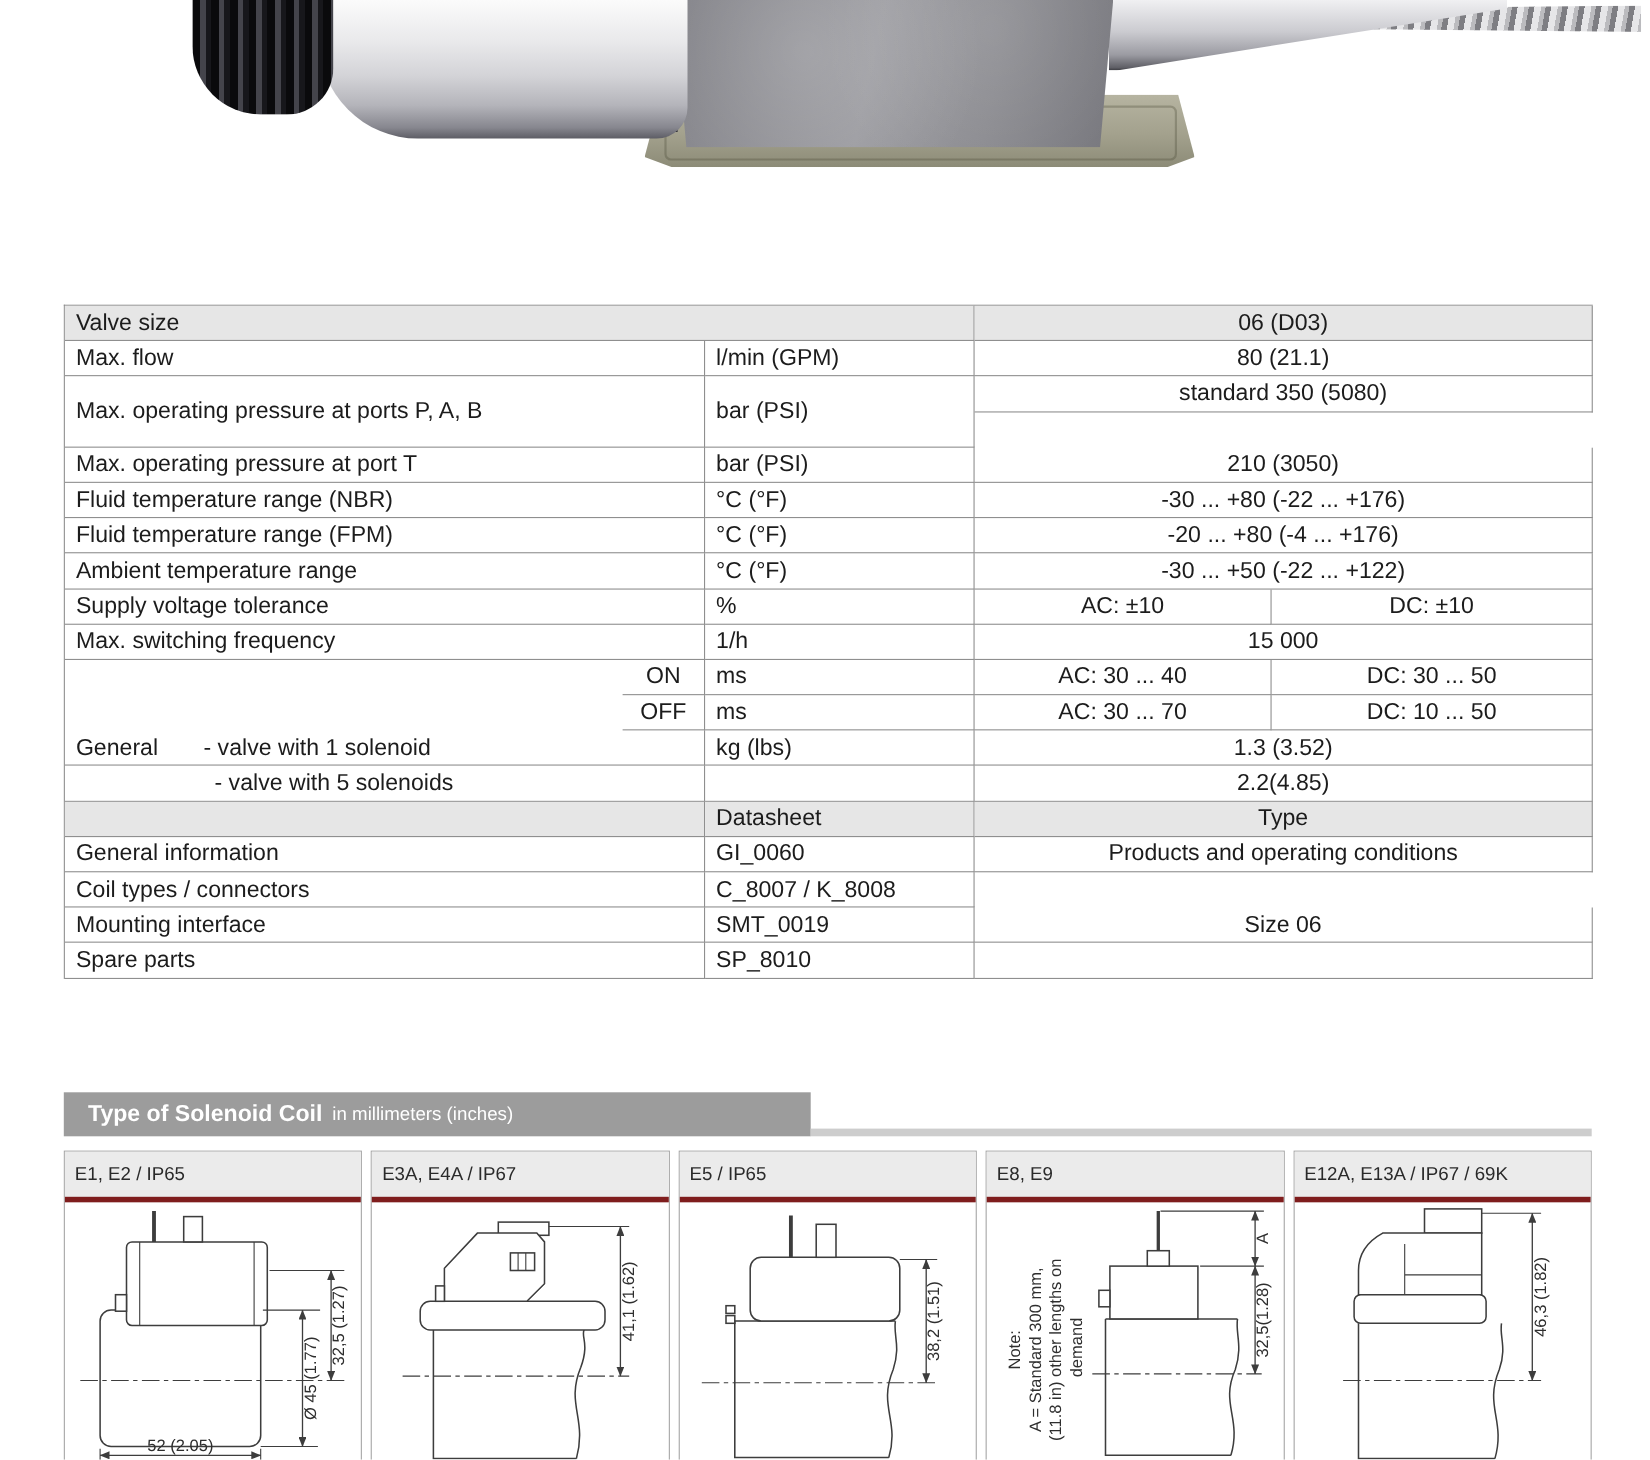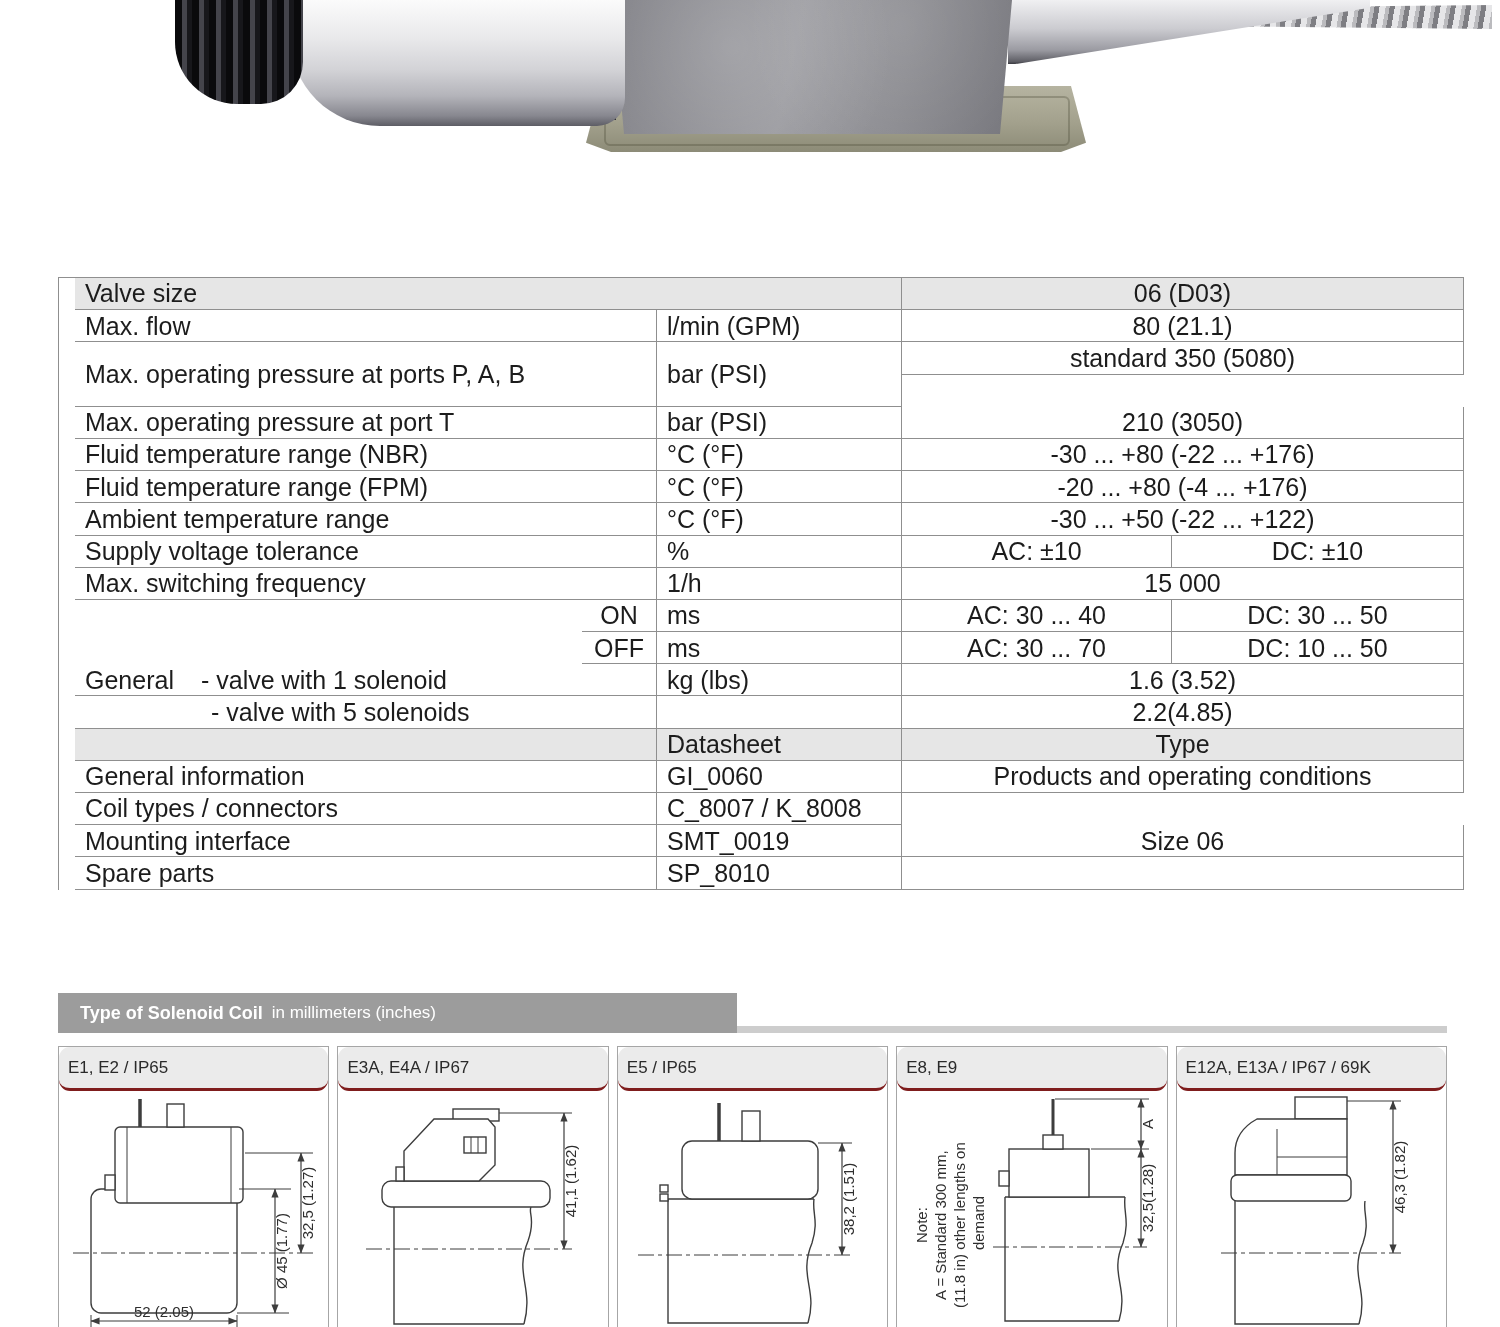--- a/index.html
+++ b/index.html
@@ -31,41 +31,41 @@
      border-radius:0 0 28px 90px;}
   .knurl-left{left:175px;top:0;width:128px;height:104px;z-index:7;
      background:repeating-linear-gradient(90deg,#0a0a0c 0 7px,#44444b 7px 12px,#17171b 12px 17px),linear-gradient(180deg,#2c2c31,#060608);
      border-radius:0 0 42px 62px;}
 
   
   .spec{position:absolute;left:58px;top:277px;width:1389px;display:grid;
         grid-template-columns:507px 75px 245px 270px 292px;
         grid-template-rows:repeat(19,32.2px);
         border-top:1px solid #8f8f8f;border-left:1px solid #8f8f8f;
-        font-size:25px;line-height:1.05;padding-left:16px;}
+        font-size:21px;line-height:1.05;}
   .c{border-right:1px solid #8f8f8f;border-bottom:1px solid #8f8f8f;
      display:flex;align-items:center;padding:0 10px;overflow:hidden;white-space:nowrap;}
   .ctr{justify-content:center;padding:0 4px;}
   .gray{background:#e6e6e6;}
   .whead{display:inline-block;width:116px;}
 
   
   .band{position:absolute;left:58px;top:993px;width:679px;height:40px;background:#9c9c9c;
         display:flex;align-items:center;padding-left:22px;box-sizing:border-box;}
-  .band-title{color:#fff;font-weight:bold;font-size:18px;}
+  .band-title{color:#fff;font-weight:bold;font-size:21px;}
   .band-sub{color:#fff;font-size:17px;margin-left:9px;}
   .band-ext{position:absolute;left:737px;top:1026px;width:710px;height:7px;background:#cdcdcd;}
 
   
   .panels{position:absolute;left:58px;top:1046px;width:1389px;height:280px;
           display:grid;grid-template-columns:repeat(5,1fr);gap:8px;}
   .panel{border:1px solid #a6a6a6;background:#fff;box-sizing:border-box;}
-  .panel-h{height:41px;background:#ebebeb;border-bottom:3px solid #7f1d1d;
+  .panel-h{height:41px;background:#ebebeb;border-bottom:5px solid #7f1d1d;
            font-size:17px;line-height:41px;padding-left:9px;color:#2a2a2a;
-           overflow:hidden;white-space:nowrap;border-radius:11px;}
+           overflow:hidden;white-space:nowrap;}
   .panel-b{height:236px;overflow:hidden;}
   .panel-b svg{display:block;}
   .ln{stroke:#3d3d3d;stroke-width:1.4;fill:none;}
   .fillw{fill:#fff;}
   .cl{stroke:#3d3d3d;stroke-width:1;stroke-dasharray:16 4 4 4;fill:none;}
   .thin{stroke:#3d3d3d;stroke-width:1;fill:none;}
   .dim{stroke:#3d3d3d;stroke-width:1.2;fill:none;marker-start:url(#arr);marker-end:url(#arr);}
   .dimtxt{font-size:15px;fill:#2e2e2e;font-family:"Liberation Sans",sans-serif;}
 </style>
 </head>
@@ -128,21 +128,21 @@
     <div class="c ctr" style="grid-area:12/2/13/3">OFF</div>
     <div class="c" style="grid-area:12/3/13/4">ms</div>
     <div class="c ctr" style="grid-area:12/4/13/5">AC: 30 ... 70</div>
     <div class="c ctr" style="grid-area:12/5/13/6">DC: 10 ... 50</div>
 
     <div class="c" style="grid-area:13/1/14/3">
         <span class="whead">General</span>
         <span>- valve with 1 solenoid</span>
       </div>
     <div class="c" style="grid-area:13/3/14/4">kg (lbs)</div>
-    <div class="c ctr" style="grid-area:13/4/14/6">1.6 (3.52)</div>
+    <div class="c ctr" style="grid-area:13/4/14/6">1.3 (3.52)</div>
 
     <div class="c" style="grid-area:14/1/15/3;padding-left:136px">- valve with 5 solenoids</div>
     <div class="c" style="grid-area:14/3/15/4"></div>
     <div class="c ctr" style="grid-area:14/4/15/6">2.2(4.85)</div>
 
     <div class="c gray" style="grid-area:15/1/16/3"></div>
     <div class="c gray" style="grid-area:15/3/16/4">Datasheet</div>
     <div class="c" style="grid-area:16/1/17/3">General information</div>
 
     <div class="c gray ctr" style="grid-area:15/4/16/6">Type</div>

